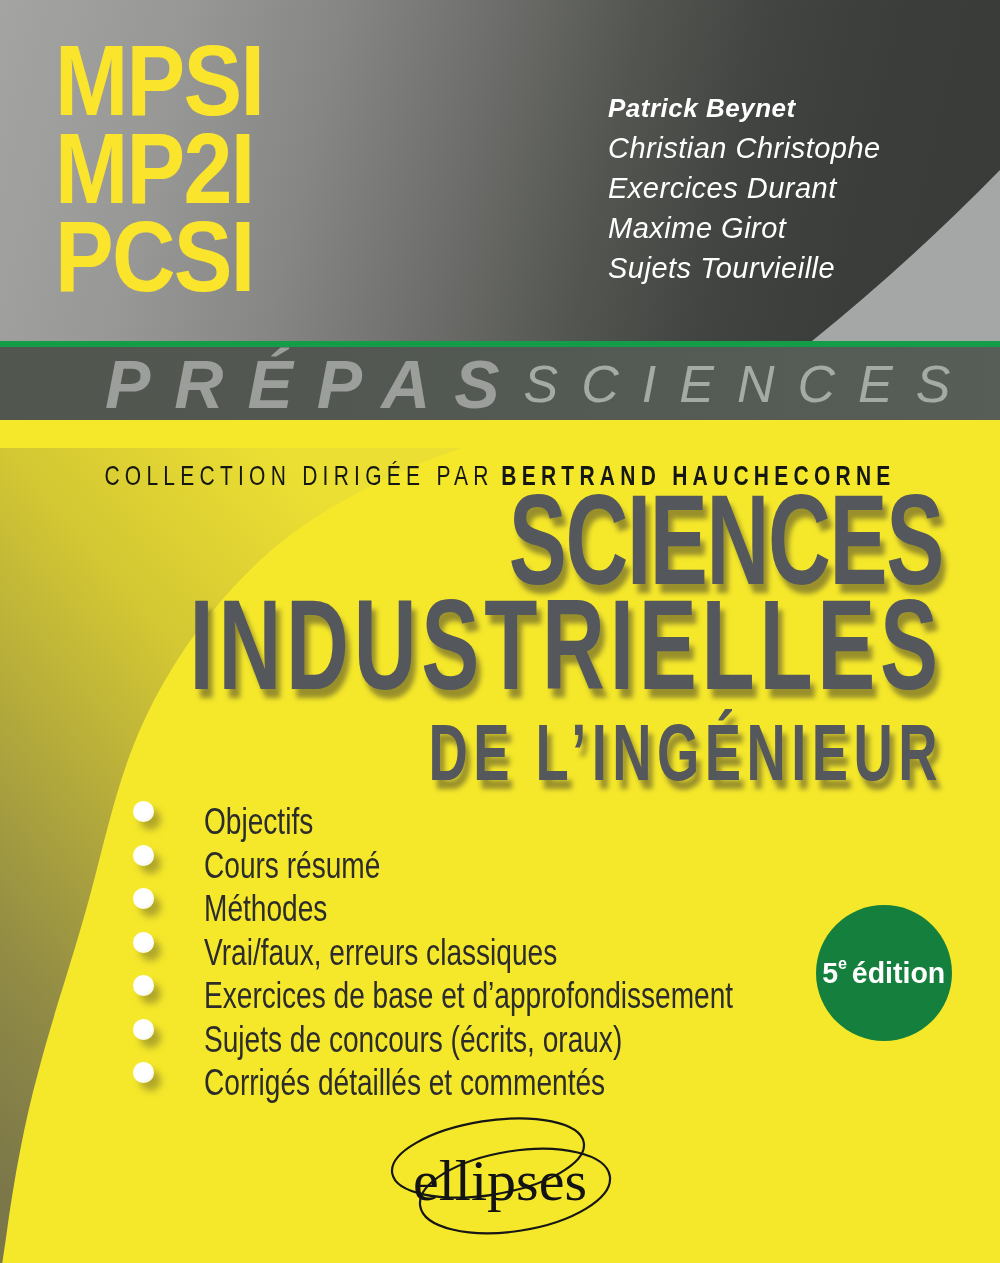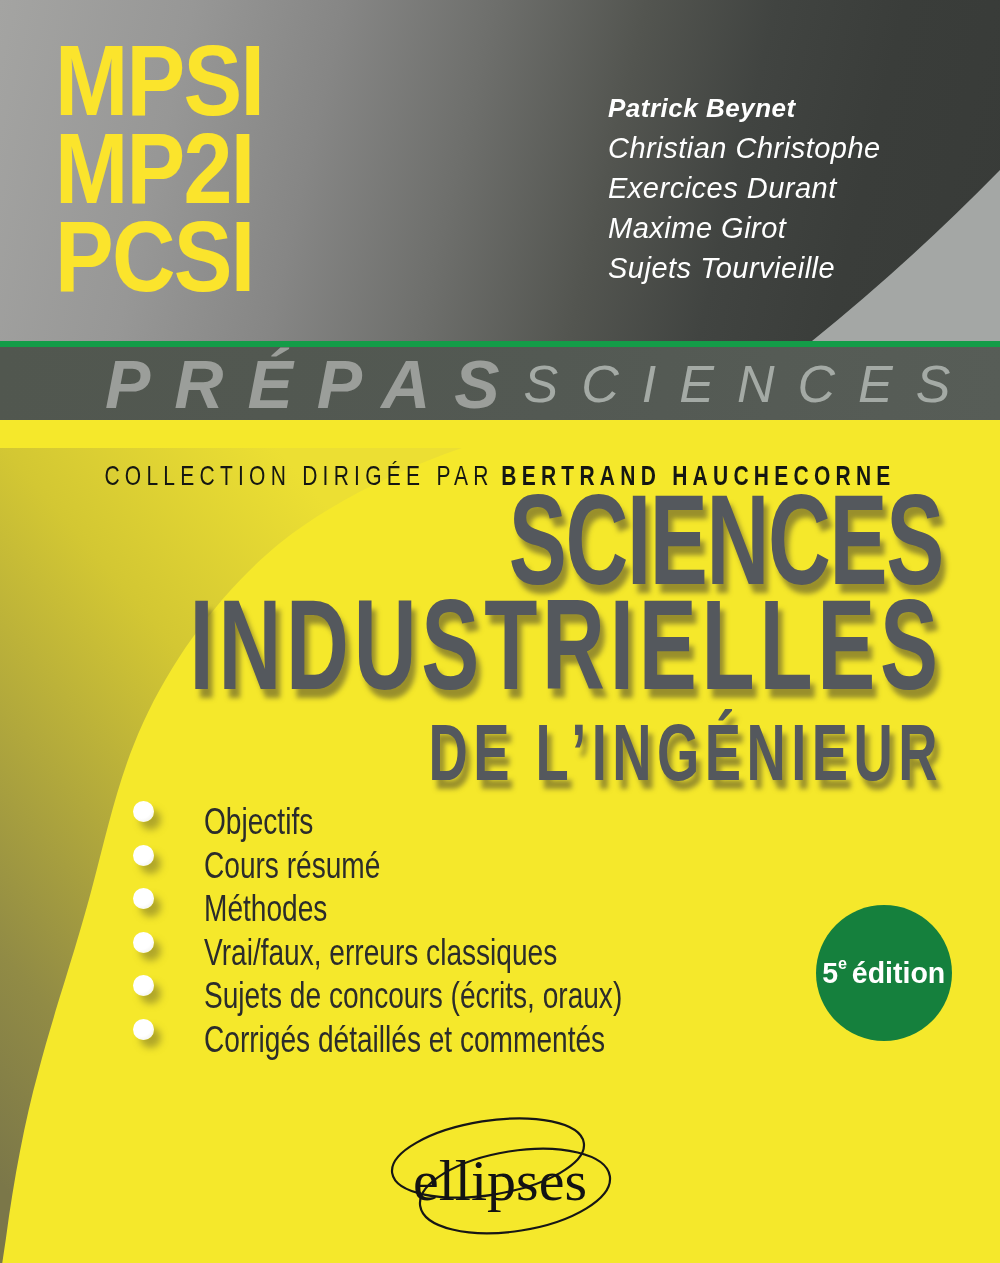--- a/index.html
+++ b/index.html
@@ -155,20 +155,24 @@
       <div class="feat">
         <span class="dot"></span>
         <span class="ftext">Méthodes</span>
       </div>
       <div class="feat">
         <span class="dot"></span>
         <span class="ftext">Vrai/faux, erreurs classiques</span>
       </div>
       <div class="feat">
         <span class="dot"></span>
+        <span class="ftext">Exercices de base et d’approfondissement</span>
+      </div>
+      <div class="feat">
+        <span class="dot"></span>
         <span class="ftext">Sujets de concours (écrits, oraux)</span>
       </div>
       <div class="feat">
         <span class="dot"></span>
         <span class="ftext">Corrigés détaillés et commentés</span>
       </div>
     </div>
 
     <div class="badge">
       <span class="inner"><span>5</span><sup>e</sup><span>édition</span></span>

